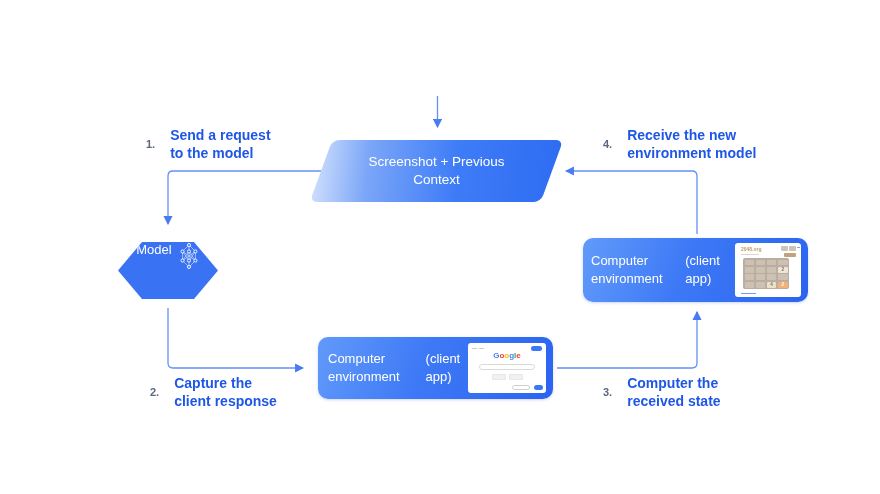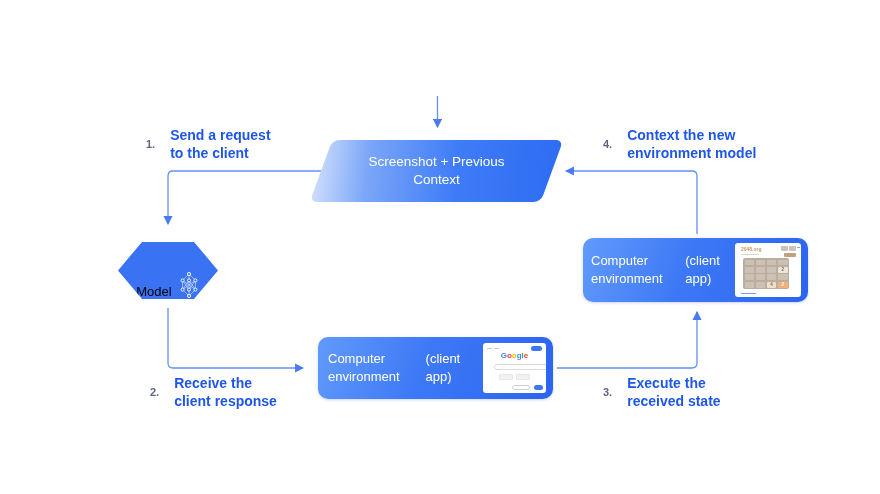--- a/index.html
+++ b/index.html
@@ -27,21 +27,21 @@
     position:absolute;inset:0;transform:skewX(20deg);
     display:flex;flex-direction:column;align-items:center;justify-content:center;
     color:#fff;font-size:13.5px;line-height:1.32;font-weight:400;
   }
 
   
   .hex{
     position:absolute;left:118px;top:242px;width:100px;height:57px;
     background:#3a72f4;
     clip-path:polygon(24% 0,76% 0,100% 50%,76% 100%,24% 100%,0 50%);
-    display:flex;align-items:flex-end;justify-content:center;gap:6px;color:#000000;
+    display:flex;align-items:flex-start;justify-content:center;gap:6px;color:#ffffff;
   }
   .hex-label{font-size:13px;font-weight:400;}
 
   
   .envbox{
     position:absolute;border-radius:10px;color:#fff;
     background:linear-gradient(110deg,#629afa 0%,#3d79f6 45%,#2b63f0 100%);
     box-shadow:0 1px 3px rgba(45,90,220,.25);
   }
   .envbox .env-text{
@@ -57,21 +57,21 @@
   .step{position:absolute;display:flex;align-items:center;gap:15px;}
   .step-num{font-size:11px;font-weight:700;color:#5a677f;}
   .step-label{font-size:14px;font-weight:600;color:#1e56e8;line-height:1.32;}
   .step1{left:146px;top:126px;}
   .step2{left:150px;top:374px;}
   .step3{left:603px;top:374px;}
   .step4{left:603px;top:126px;}
 
   
   .thumb{position:absolute;background:#fff;border-radius:3px;overflow:hidden;}
-  .gthumb{right:7px;top:6px;width:63px;height:50px;}
+  .gthumb{right:7px;top:6px;width:78px;height:50px;}
   .gt-bar{position:absolute;top:3px;left:4px;right:4px;height:5px;}
   .gt-dash{position:absolute;background:#c9c9c9;height:1.5px;border-radius:1px;}
   .gt-signin{position:absolute;right:0;top:0;width:11px;height:4.5px;border-radius:2.5px;background:#3b78f3;}
   .gt-logo{position:absolute;top:9px;left:0;right:0;text-align:center;font-size:8px;font-weight:700;letter-spacing:0;line-height:1;}
   .gt-search{position:absolute;top:21px;left:11px;width:56px;height:6px;border:1px solid #dadada;border-radius:4px;box-sizing:border-box;}
   .gt-btns{position:absolute;top:31px;left:0;right:0;display:flex;justify-content:center;gap:3px;}
   .gt-btn{width:12px;height:4px;background:#f1f1f1;border:0.5px solid #e6e6e6;border-radius:1px;}
   .gt-consent{position:absolute;right:16px;bottom:3px;width:18px;height:5.5px;border:0.8px solid #cfcfcf;border-radius:3px;box-sizing:border-box;}
   .gt-okpill{position:absolute;right:3px;bottom:3px;width:9px;height:5px;border-radius:2.5px;background:#3b78f3;}
 
@@ -210,38 +210,38 @@
         <div class="z-cell z-t2o">2</div>
       </div>
       <div class="z-link"></div>
     </div>
   </div>
 
   <div class="step step1">
     <span class="step-num">1.</span>
     <div class="step-label">
       <div>Send a request</div>
-      <div>to the client</div>
+      <div>to the model</div>
     </div>
   </div>
   <div class="step step2">
     <span class="step-num">2.</span>
     <div class="step-label">
-      <div>Receive the</div>
+      <div>Capture the</div>
       <div>client response</div>
     </div>
   </div>
   <div class="step step3">
     <span class="step-num">3.</span>
     <div class="step-label">
-      <div>Execute the</div>
+      <div>Computer the</div>
       <div>received state</div>
     </div>
   </div>
   <div class="step step4">
     <span class="step-num">4.</span>
     <div class="step-label">
-      <div>Context the new</div>
+      <div>Receive the new</div>
       <div>environment model</div>
     </div>
   </div>
 
 </div>
 
 </body></html>

